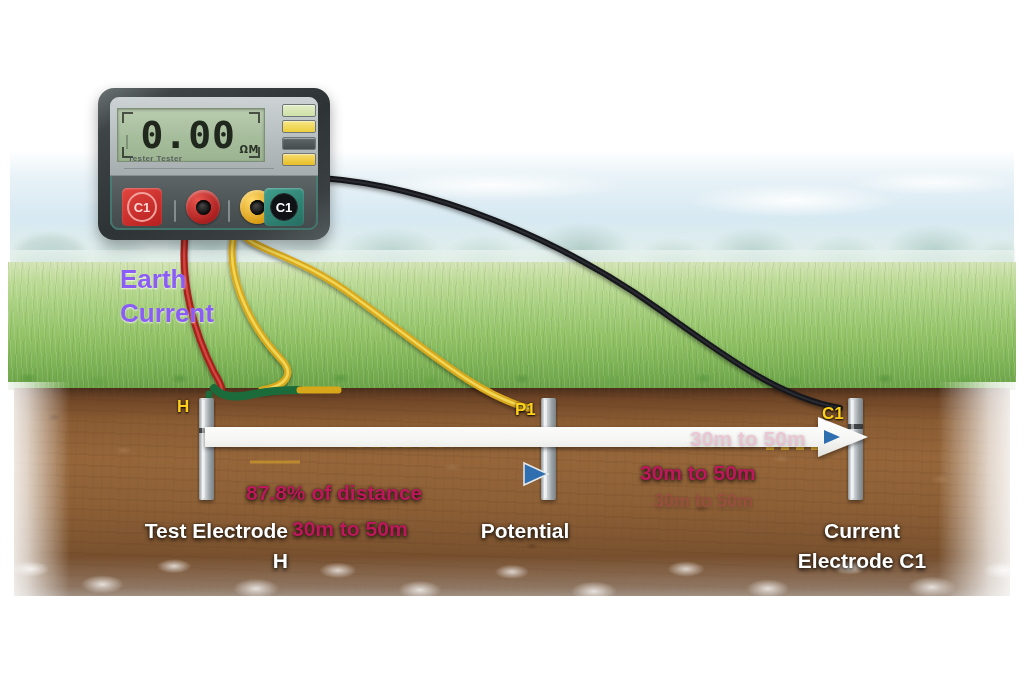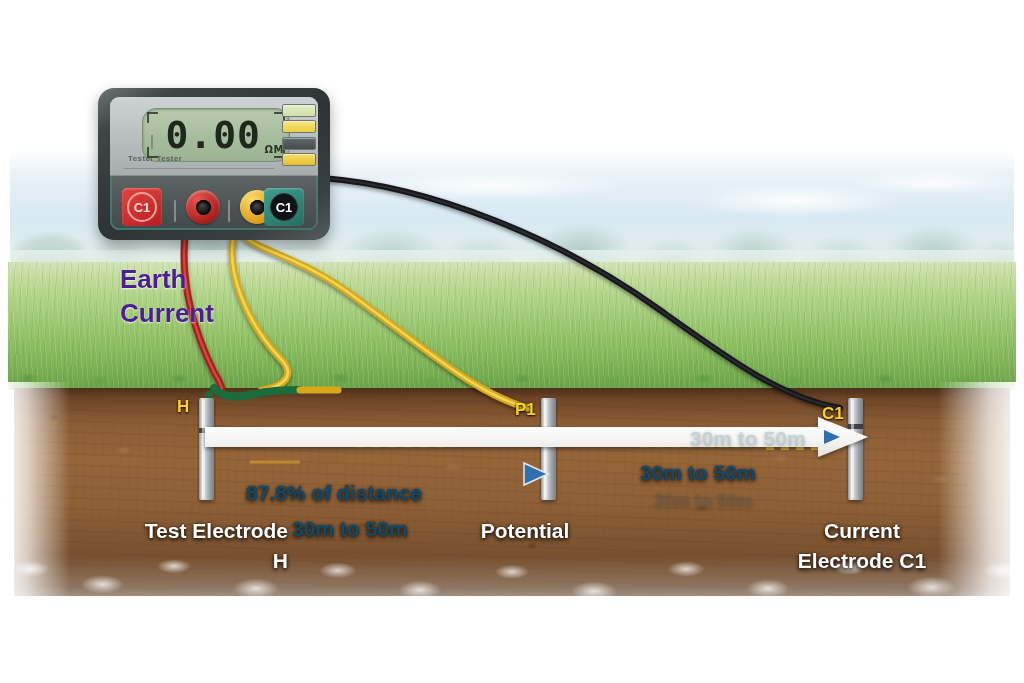--- a/index.html
+++ b/index.html
@@ -110,21 +110,21 @@
      background:linear-gradient(160deg,#c7cdce 0%,#aeb5b6 30%,#9aa2a3 62%,#b4bbbc 100%);
      border:1px solid #7d8587;}
   .meter-topband{position:absolute;left:12px;top:9px;right:12px;height:84px;border-radius:9px 9px 0 0;
      background:linear-gradient(to bottom,#cdd3d4,#b3babb 60%,#a3abac 100%);}
   .meter-botband{position:absolute;left:12px;bottom:10px;right:12px;height:54px;border-radius:0 0 9px 9px;
      background:linear-gradient(to bottom,#5d6567,#4d5456 55%,#434a4c 100%);
      border-top:1px solid #878f91;}
   .meter-botband-edge{position:absolute;left:12px;bottom:10px;right:12px;height:54px;border-radius:0 0 9px 9px;
      border:2px solid #3f8b7d;border-top:none;box-sizing:border-box;opacity:.65;}
 
-  .lcd{position:absolute;left:44px;top:20px;width:146px;height:52px;border-radius:14px;
+  .lcd{position:absolute;left:19px;top:20px;width:146px;height:52px;border-radius:0;
      background:linear-gradient(to bottom,#b9ccaf,#a6bd9c 55%,#9cb492 100%);
      border:1px solid #7d8f76;box-shadow:inset 0 1px 3px rgba(0,0,0,.28);}
   .lcd-corner{position:absolute;width:9px;height:9px;border-color:#5f7458;opacity:.6;}
   .lcd-c1{left:4px;top:3px;border-left:2px solid;border-top:2px solid;}
   .lcd-c2{right:4px;top:3px;border-right:2px solid;border-top:2px solid;}
   .lcd-c3{left:4px;bottom:3px;border-left:2px solid;border-bottom:2px solid;}
   .lcd-c4{right:4px;bottom:3px;border-right:2px solid;border-bottom:2px solid;}
   .lcd-value{position:absolute;right:28px;top:2px;font-family:"DejaVu Sans Mono","Liberation Mono",monospace;
      font-size:38px;font-weight:700;color:#20281e;letter-spacing:1px;line-height:48px;}
   .lcd-unit{position:absolute;right:5px;bottom:6px;font-family:"DejaVu Sans","Liberation Sans",sans-serif;
@@ -150,27 +150,27 @@
   .term-port{width:34px;height:34px;border-radius:50%;display:flex;align-items:center;justify-content:center;
      box-shadow:inset 0 2px 3px rgba(255,255,255,.35),0 1px 2px rgba(0,0,0,.4);}
   .port-red{background:radial-gradient(circle at 35% 30%,#e8564e,#a81d1d 72%);}
   .port-yel{background:radial-gradient(circle at 35% 30%,#ffd96a,#d99b14 72%);}
   .port-hole{width:15px;height:15px;border-radius:50%;
      background:radial-gradient(circle at 40% 35%,#4a4a4a,#0a0a0a 70%);box-shadow:inset 0 2px 3px #000;}
   .term-div{position:absolute;bottom:18px;width:2px;height:22px;background:#98a0a2;opacity:.75;border-radius:1px;}
 
   
   .lbl{position:absolute;white-space:nowrap;}
-  .earth-tester{left:120px;top:262px;font-size:26px;font-weight:700;color:#4c1d95;line-height:34px;
+  .earth-tester{left:120px;top:262px;font-size:26px;font-weight:700;color:#8b5cf6;line-height:34px;
      text-shadow:0 1px 2px rgba(255,255,255,.8);}
   .rodtag{font-size:17px;font-weight:700;color:#ffd11a;
      text-shadow:0 1px 2px rgba(0,0,0,.85),0 0 3px rgba(0,0,0,.6);}
   .whitecap{font-size:21px;font-weight:700;color:#ffffff;text-align:center;line-height:30px;
      text-shadow:0 2px 4px rgba(0,0,0,.85),0 0 3px rgba(0,0,0,.55);}
-  .yel{font-size:21px;font-weight:700;color:#0c4a6e;line-height:30px;white-space:nowrap;
+  .yel{font-size:21px;font-weight:700;color:#be185d;line-height:30px;white-space:nowrap;
      text-shadow:0 2px 4px rgba(0,0,0,.8),0 0 3px rgba(0,0,0,.55);}
   .yel-ghost{opacity:.22;}
 </style>
 </head>
 <body>
 
 <div id="scene">
 
   <div class="sky"></div>
   <div class="sky-clouds"></div>

